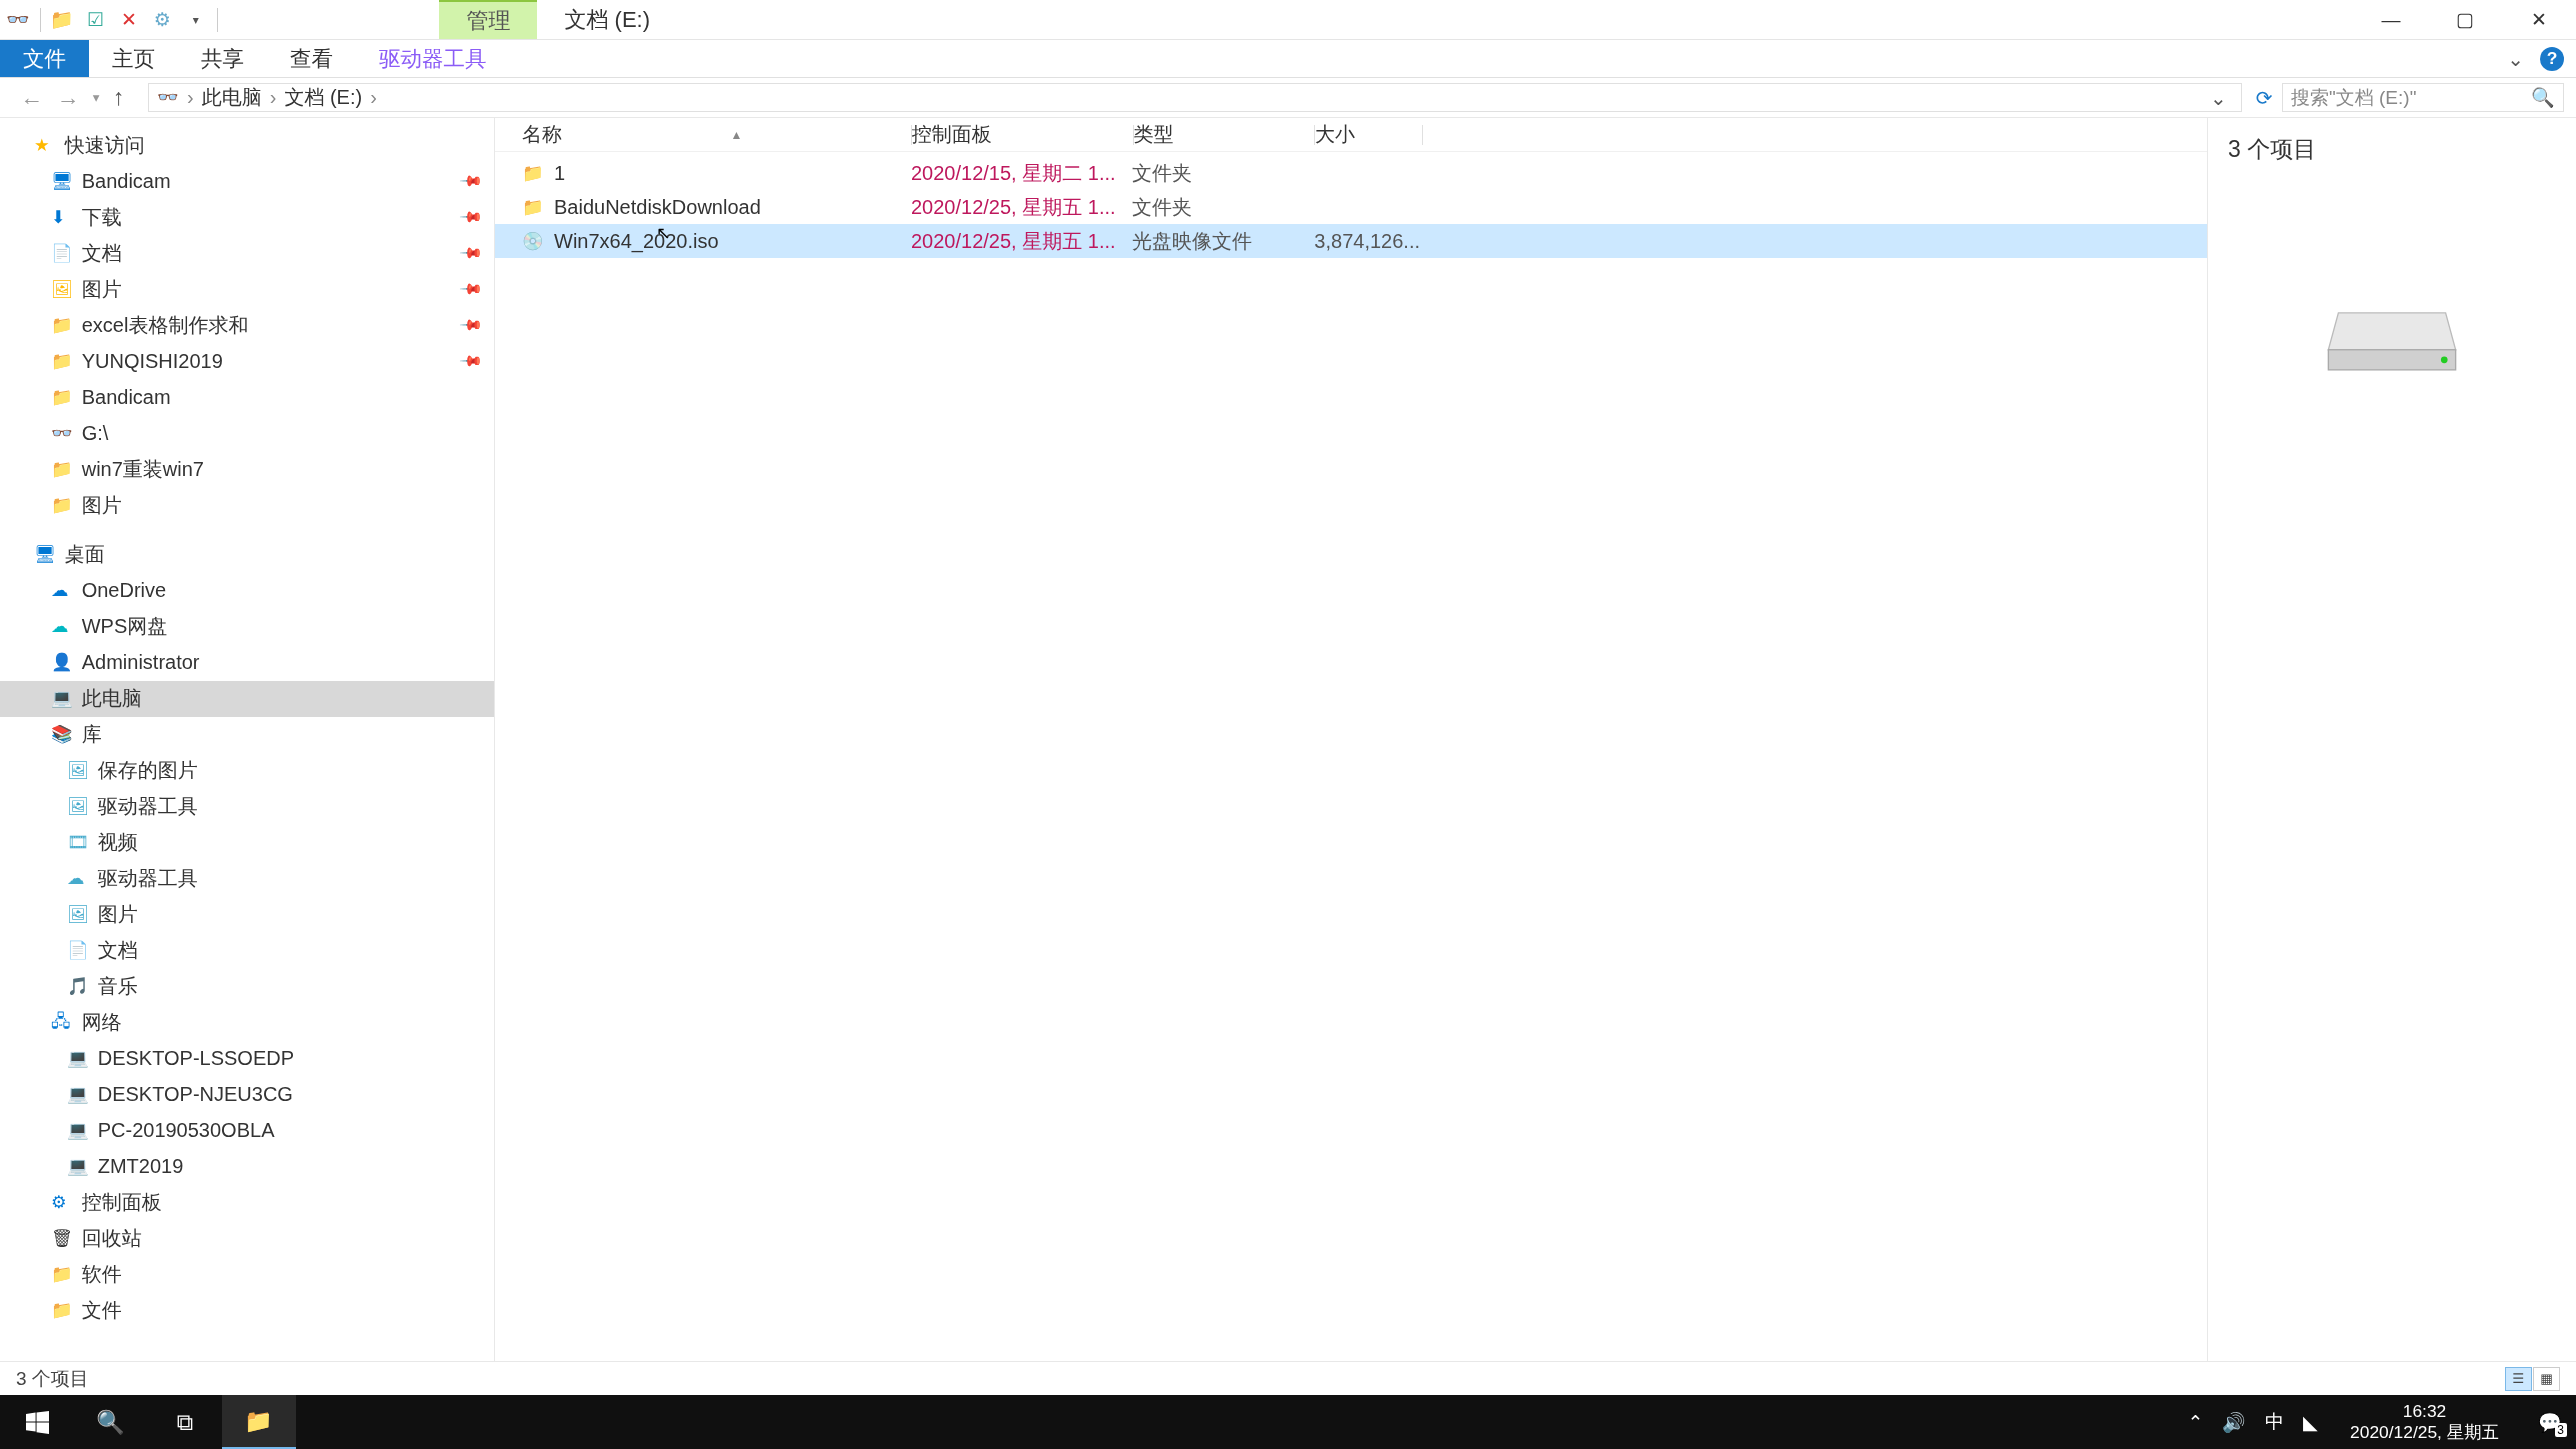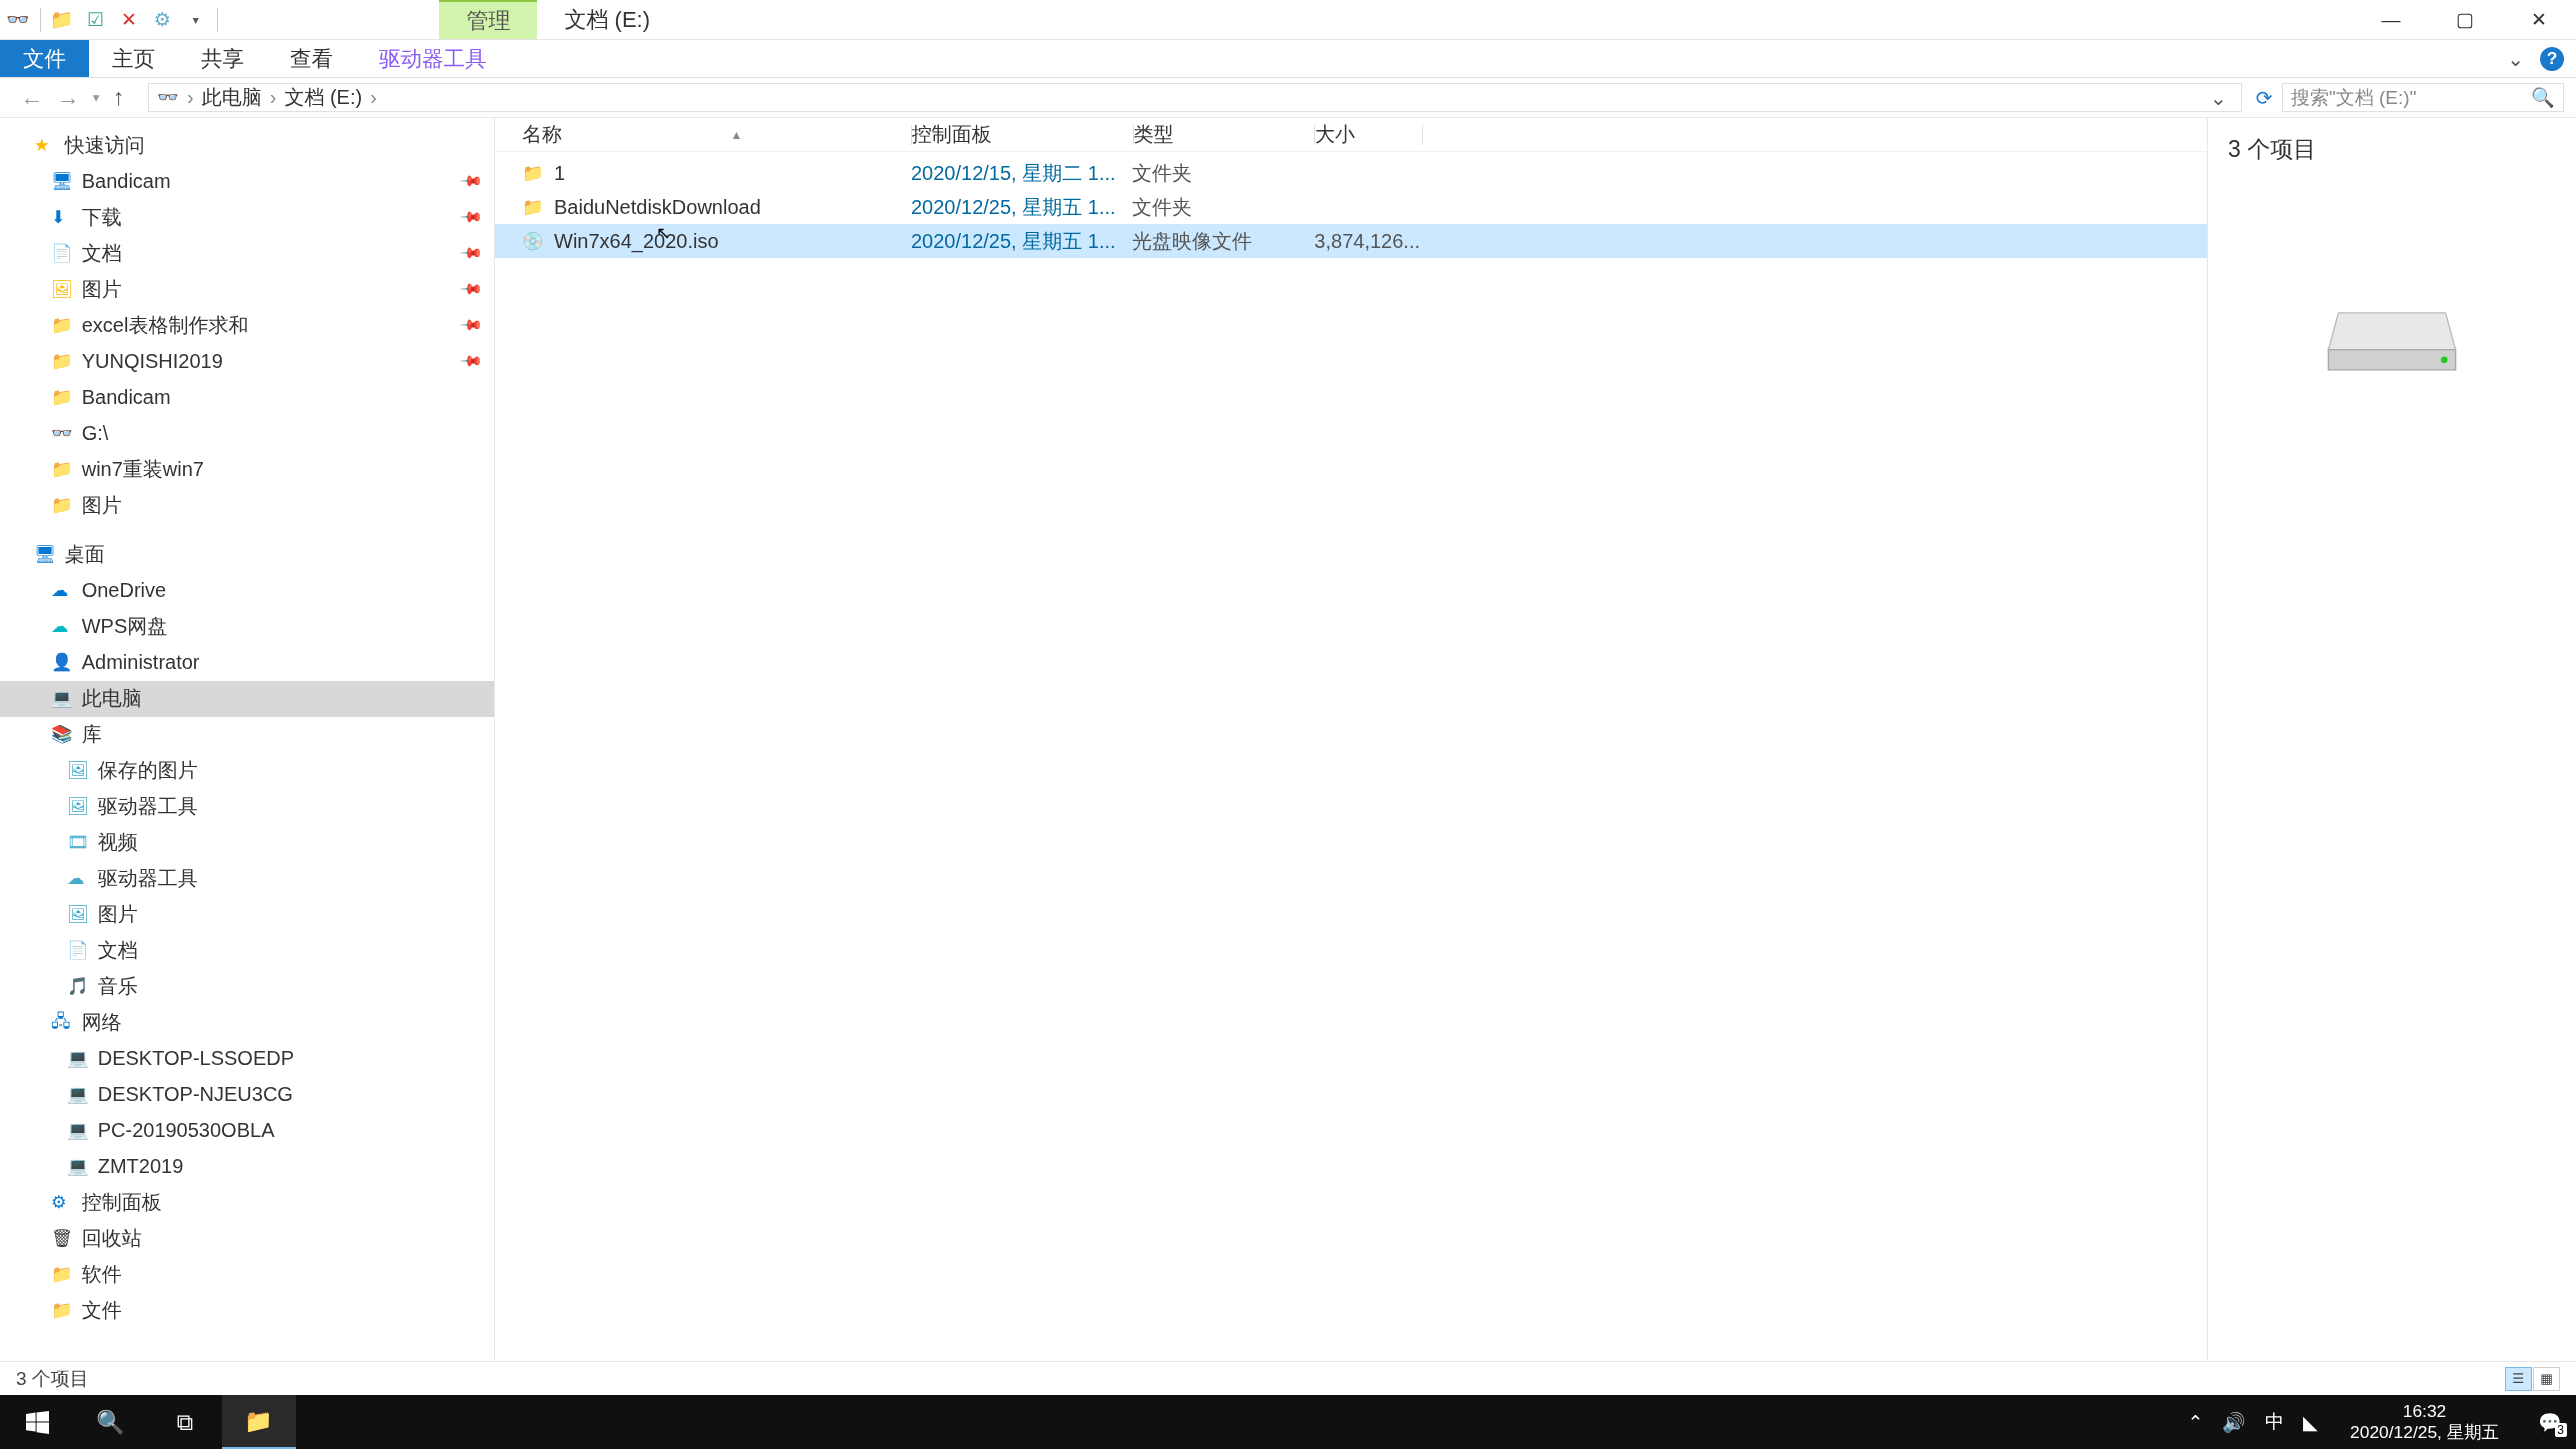--- a/index.html
+++ b/index.html
@@ -60,21 +60,21 @@
 .col-date { width: 221px; }
 .col-type { width: 181px; }
 .col-size { width: 107px; text-align: left; }
 .sort-arrow { font-size: 12px; color:#888; margin: 0 auto; }
 .col-grip { width: 0.7px; height: 20px; background: #e0e0e0; }
 .rows { padding-top: 4px; }
 .row { display: flex; height: 34px; align-items: center; padding-left: 27px; font-size: 20px; color: #333; }
 .row.selected { background: #cce8ff; }
 .row-icon { width: 24px; margin-right: 8px; font-size: 17.4px; }
 .row-name { width: 357px; }
-.row-date { width: 221px; color: #0369a1; }
+.row-date { width: 221px; color: #be185d; }
 .row-type { width: 181px; color: #555; }
 .row-size { width: 107px; color: #555; text-align: right; }
 
 
 .preview { width: 369px; border-left: 0.7px solid #e8e8e8; padding: 16px 20px; display: flex; flex-direction: column; align-items: center; }
 .preview-count { align-self: flex-start; font-size: 23px; color: #333; margin-bottom: 121px; }
 .drive-svg { width: 134px; height: 94px; }
 
 
 .statusbar { height: 34px; border-top: 0.7px solid #e8e8e8; display: flex; align-items: center; padding: 0 16px; font-size: 19px; color: #444; }

